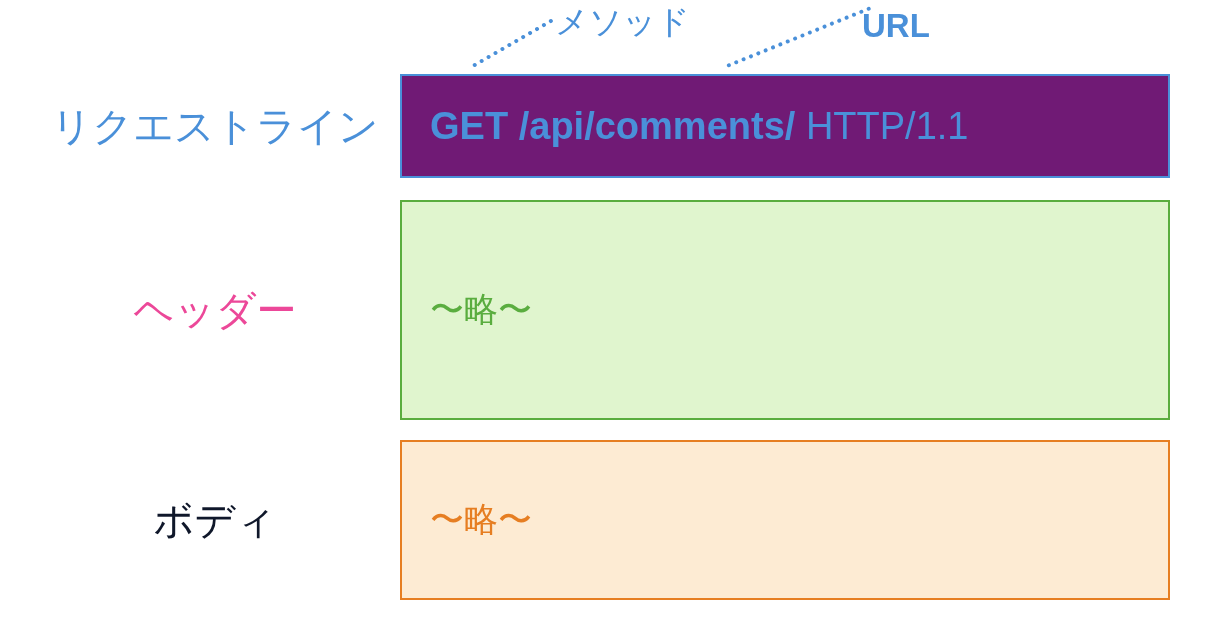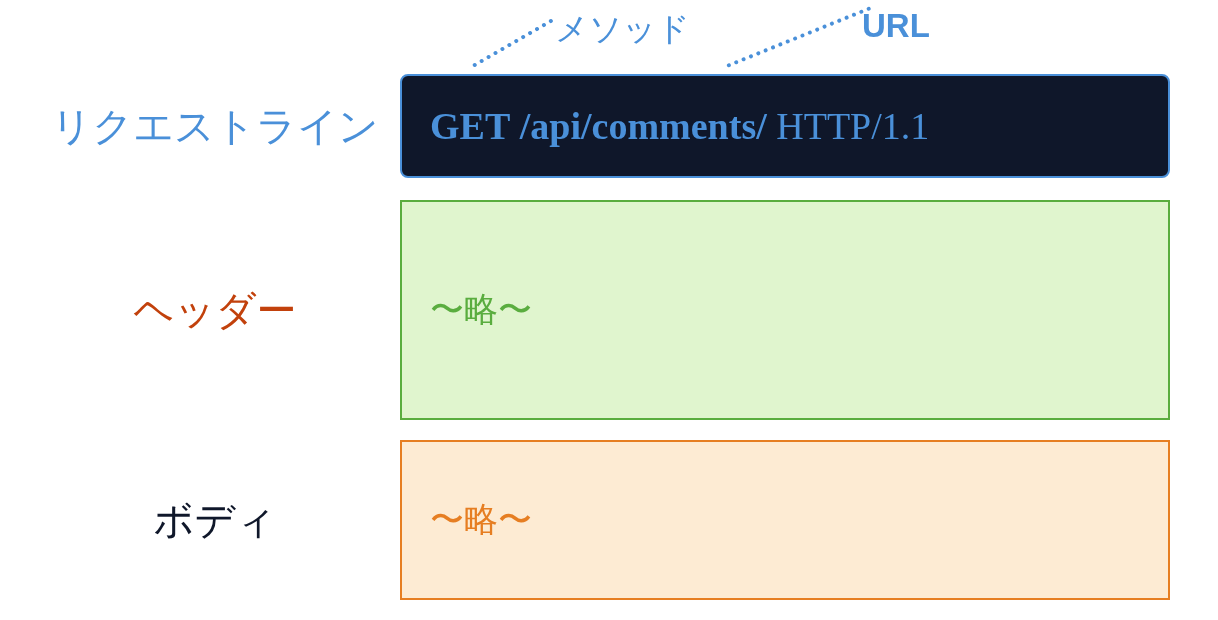--- a/index.html
+++ b/index.html
@@ -18,21 +18,21 @@
       position: relative;
       width: 100%;
       height: 100%;
     }
     .annotation-top {
       position: absolute;
       font-size: 33px;
       font-weight: 400;
     }
     .method-label {
-      top: 7px;
+      top: 0;
       left: 555px;
       color: #4a90d9;
     }
     .url-label {
       top: 7px;
       left: 862px;
       color: #4a90d9;
       font-weight: bold;
     }
     .dotted-line {
@@ -73,40 +73,39 @@
       width: 370px;
       text-align: center;
       font-size: 40px;
       font-weight: 400;
       font-family: Liberation Serif, serif;
     }
     .side-label-request {
       color: #4a90d9;
     }
     .side-label-header {
-      color: #c2410c;
+      color: #ec4899;
     }
     .side-label-body {
       color: #0f172a;
     }
     .box {
       border: 2px solid;
       padding: 24px 28px;
       display: flex;
       align-items: center;
     }
     .box-request {
-      background: #0f172a;
+      background: #701a75;
       border-color: #4a90d9;
       width: 770px;
       height: 104px;
-      font-family: Liberation Serif, serif;
+      font-family: Liberation Sans, sans-serif;
       font-size: 38px;
       color: #4a90d9;
-      border-radius: 8px;
     }
     .box-request .bold {
       font-weight: bold;
     }
     .box-header {
       background: #e0f5ce;
       border-color: #5aad3f;
       width: 770px;
       height: 220px;
       align-items: center;

